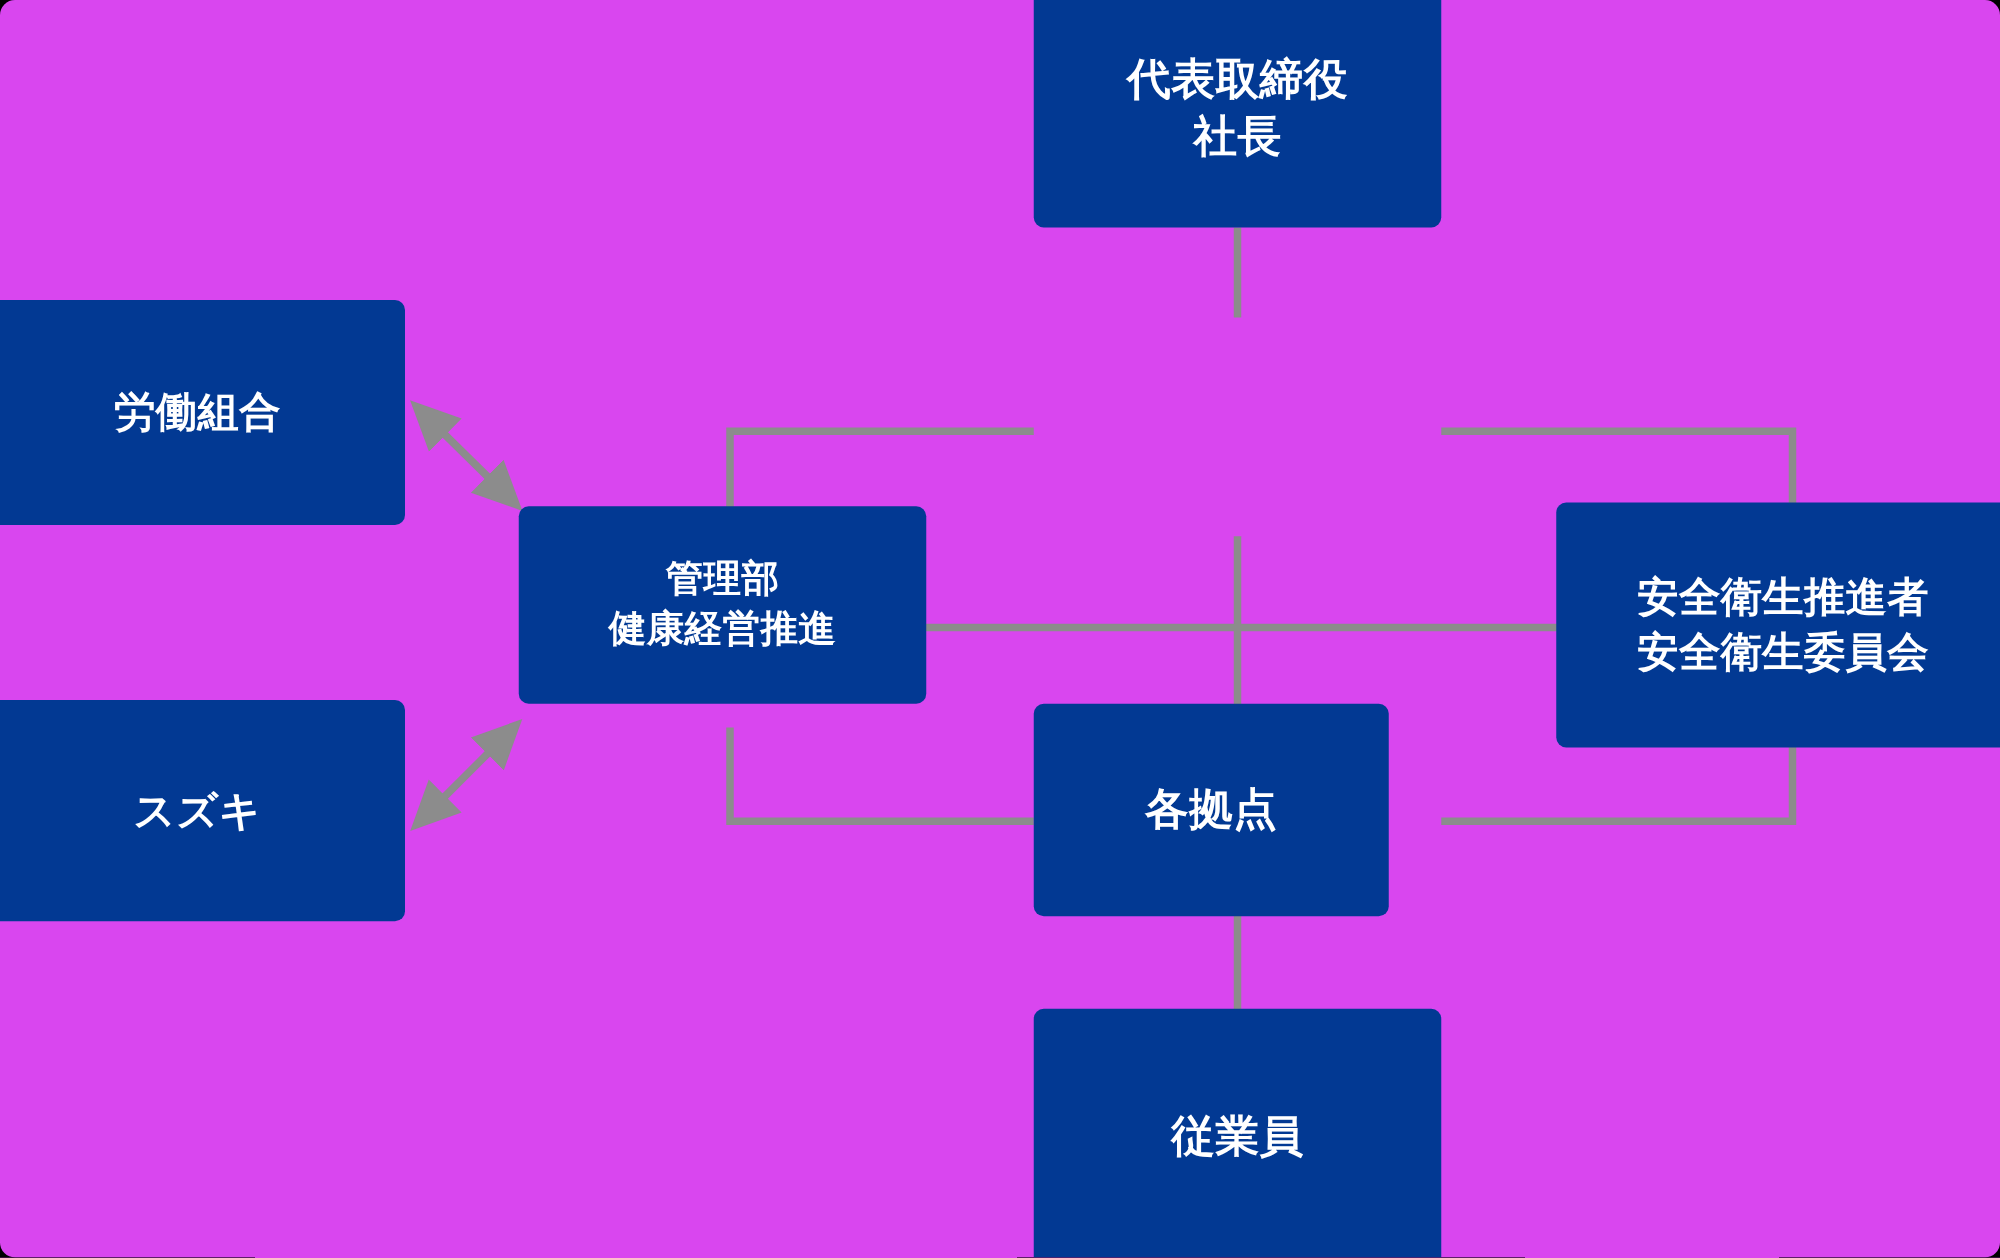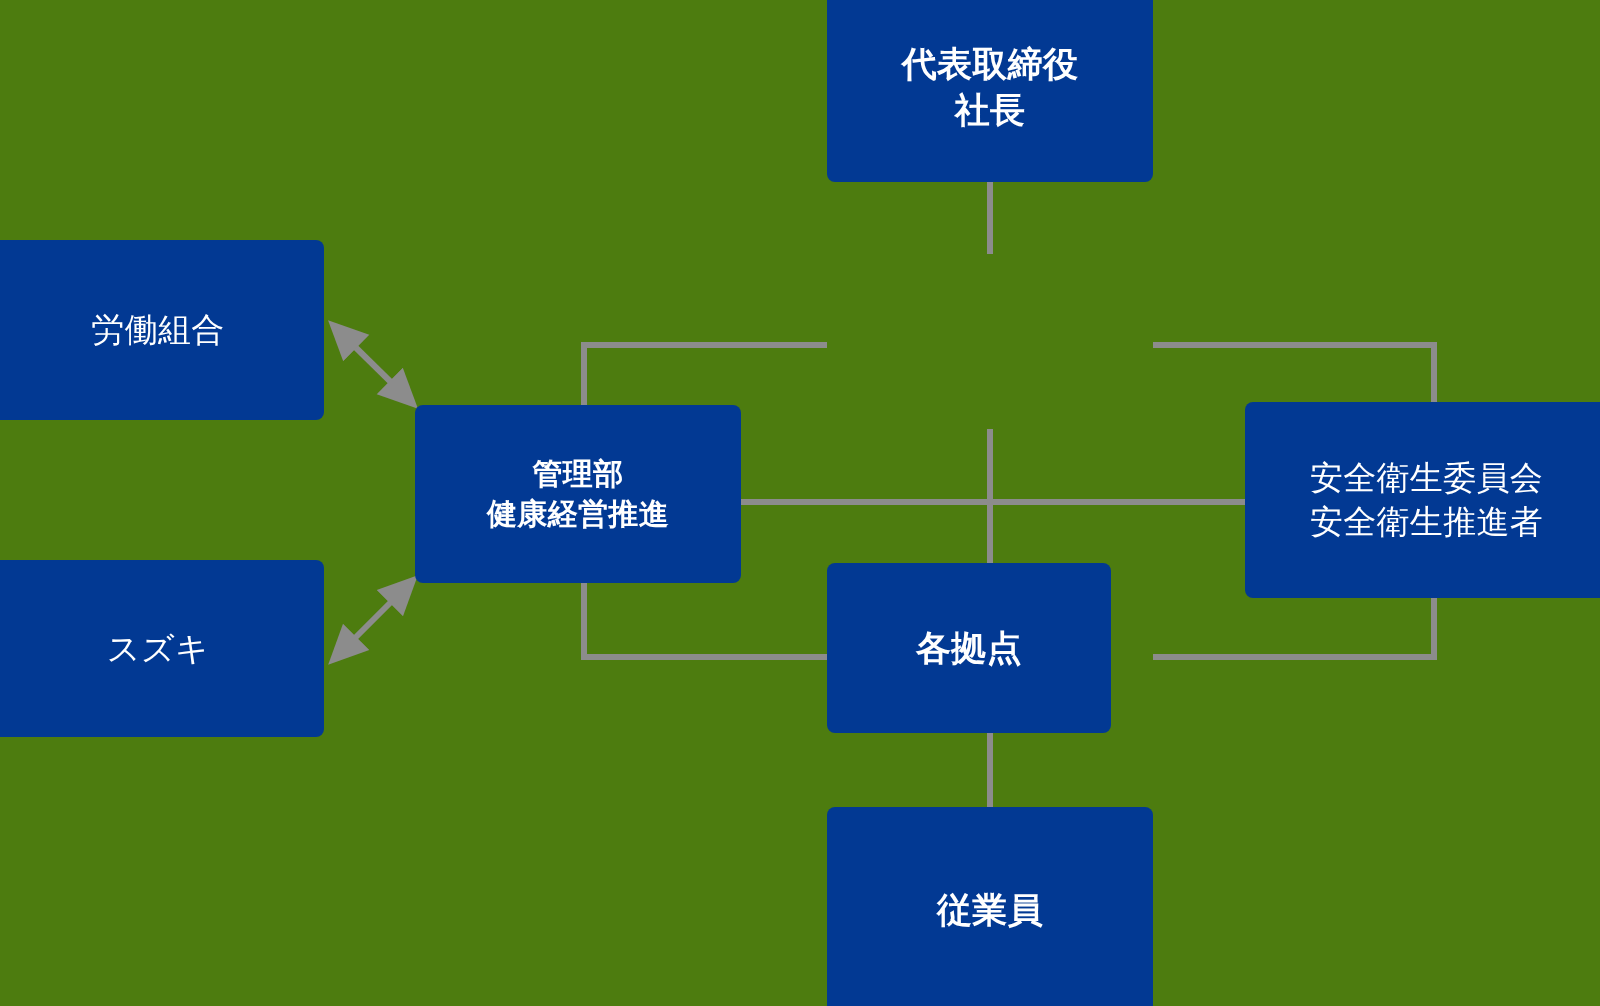--- a/index.html
+++ b/index.html
@@ -8,22 +8,23 @@
     padding: 0;
     background: #000000;
   }
   body {
     font-family: "Liberation Sans", "DejaVu Sans", sans-serif;
   }
   #chart-root {
     position: relative;
     width: 1600px;
     height: 1006px;
-    background: #4d7c0f;
+    background: #d946ef;
     overflow: hidden;
+    border-radius: 12px;
   }
   #connector-layer {
     position: absolute;
     left: 0;
     top: 0;
     width: 1600px;
     height: 1006px;
     pointer-events: none;
   }
   .node {
@@ -39,31 +40,31 @@
     box-sizing: border-box;
     line-height: 1.32;
     letter-spacing: 0.02em;
     z-index: 2;
   }
   .node .line {
     display: block;
     white-space: nowrap;
   }
   .node.size-xl .line { font-size: 35px; font-weight: 700; }
-  .node.size-lg .line { font-size: 33px; font-weight: 400; }
+  .node.size-lg .line { font-size: 33px; font-weight: 700; }
   .node.size-md .line { font-size: 30px; font-weight: 700; }
 
   
   #node-president   { left: 827px;  top: -8px;   width: 326px; height: 190px; }
   #node-executives  { left: 827px;  top: 253px;  width: 326px; height: 177px; }
   #node-sites       { left: 827px;  top: 563px;  width: 284px; height: 170px; }
   #node-employees   { left: 827px;  top: 807px;  width: 326px; height: 207px; }
   #node-union       { left: -8px;   top: 240px;  width: 332px; height: 180px; }
   #node-kenpo       { left: -8px;   top: 560px;  width: 332px; height: 177px; }
-  #node-admin       { left: 415px;  top: 405px;  width: 326px; height: 178px; }
+  #node-admin       { left: 415px;  top: 405px;  width: 326px; height: 158px; }
   #node-safety      { left: 1245px; top: 402px;  width: 363px; height: 196px; }
 </style>
 </head>
 <body>
 
 <div id="chart-root">
 
   <svg id="connector-layer" viewBox="0 0 1600 1006" width="1600" height="1006" aria-hidden="true">
     <defs>
       <marker id="arrowhead-end" markerWidth="7" markerHeight="7" refX="3.1" refY="3.5" orient="auto" markerUnits="strokeWidth">
@@ -122,17 +123,17 @@
   <div class="node size-lg" id="node-kenpo">
     <span class="line">スズキ</span>
   </div>
 
   <div class="node size-md" id="node-admin">
     <span class="line">管理部</span>
     <span class="line">健康経営推進</span>
   </div>
 
   <div class="node size-lg" id="node-safety">
+    <span class="line">安全衛生推進者</span>
     <span class="line">安全衛生委員会</span>
-    <span class="line">安全衛生推進者</span>
   </div>
 
 </div>
 
 </body></html>

